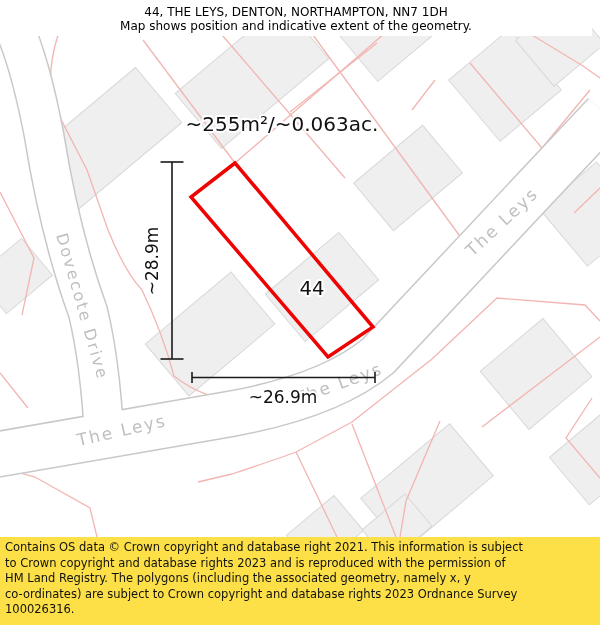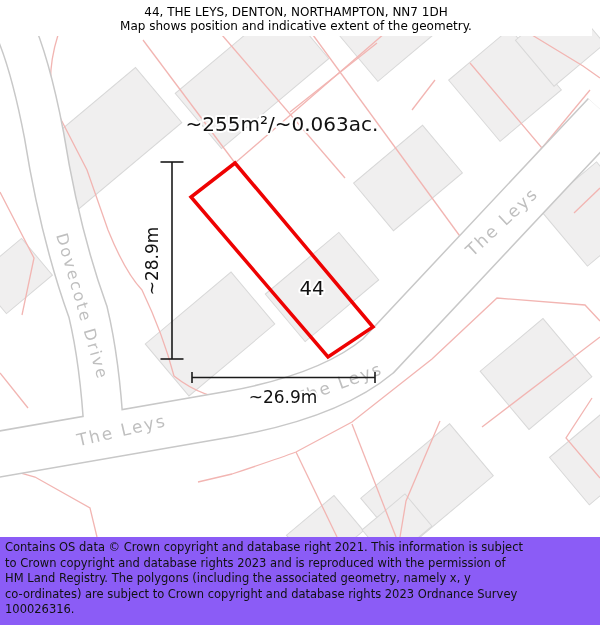--- a/index.html
+++ b/index.html
@@ -3,21 +3,21 @@
 <meta charset="utf-8">
 <style>
   html,body{margin:0;padding:0;background:#ffffff;}
   #stage{position:relative;width:600px;height:625px;overflow:hidden;background:#ffffff;
          font-family:"DejaVu Sans", sans-serif;}
   #map-svg{position:absolute;left:0;top:0;display:block;}
   #title-block{position:absolute;left:0;top:0;width:592px;height:36px;background:#ffffff;
                text-align:center;color:#000;z-index:5;}
   #title-line1{font-size:12px;padding-top:5px;line-height:14px;}
   #title-line2{font-size:12px;line-height:15px;}
-  #footer-block{position:absolute;left:0;top:537px;width:600px;height:88px;background:#8b5cf6;
+  #footer-block{position:absolute;left:0;top:537px;width:600px;height:88px;background:#fde047;
                 z-index:5;color:#111;}
   #footer-text{font-size:11.5px;line-height:15.6px;padding:3px 4px 0 5px;white-space:pre-line;}
   text{font-family:"DejaVu Sans", sans-serif;}
   .halo{paint-order:stroke;stroke:#ffffff;stroke-width:4px;stroke-linejoin:round;}
 </style>
 </head>
 <body>
 
 <div id="stage">
   <svg id="map-svg" width="600" height="625" viewBox="0 0 600 625">

